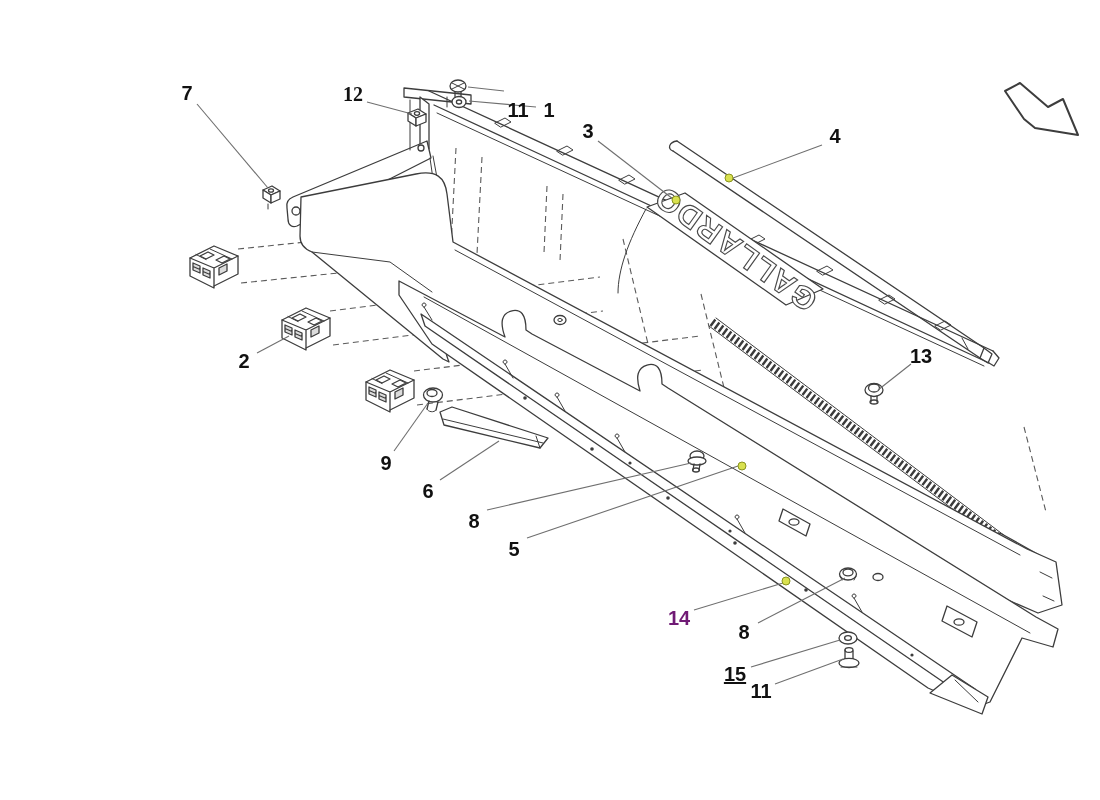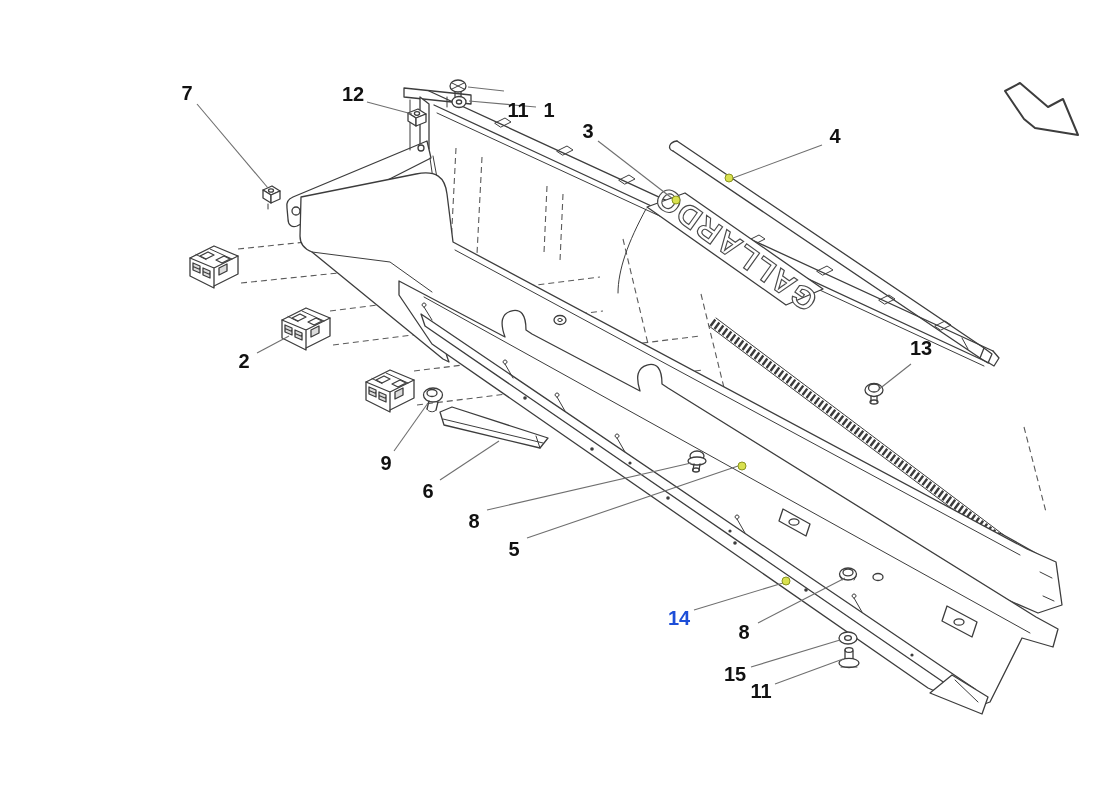--- a/index.html
+++ b/index.html
@@ -264,20 +264,20 @@
       <div class="callout" style="left: 549px; top: 110px; color: rgb(17, 17, 17);">1</div>
       <div class="callout" style="left: 244px; top: 361px; color: rgb(17, 17, 17);">2</div>
       <div class="callout" style="left: 588px; top: 131px; color: rgb(17, 17, 17);">3</div>
       <div class="callout" style="left: 835px; top: 136px; color: rgb(17, 17, 17);">4</div>
       <div class="callout" style="left: 514px; top: 549px; color: rgb(17, 17, 17);">5</div>
       <div class="callout" style="left: 428px; top: 491px; color: rgb(17, 17, 17);">6</div>
       <div class="callout" style="left: 187px; top: 93px; color: rgb(17, 17, 17);">7</div>
       <div class="callout" style="left: 474px; top: 521px; color: rgb(17, 17, 17);">8</div>
       <div class="callout" style="left: 386px; top: 463px; color: rgb(17, 17, 17);">9</div>
       <div class="callout" style="left: 518px; top: 94px; color: rgb(17, 17, 17); margin-top: 16px;">11</div>
-      <div class="callout" style="left: 353px; top: 94px; color: rgb(17, 17, 17);">12</div>
-      <div class="callout" style="left: 921px; top: 348px; color: rgb(17, 17, 17);">13</div>
-      <div class="callout" style="left: 679px; top: 618px; color: #1d4ed8;">14</div>
-      <div class="callout" style="left: 735px; top: 674px; color: rgb(17, 17, 17);">15</div>
+      <div class="callout" style="left: 353px; top: 94px; color: rgb(17, 17, 17); font-family: Liberation Serif, serif;">12</div>
+      <div class="callout" style="left: 921px; top: 356px; color: rgb(17, 17, 17);">13</div>
+      <div class="callout" style="left: 679px; top: 618px; color: #701a75;">14</div>
+      <div class="callout" style="left: 735px; top: 674px; color: rgb(17, 17, 17); text-decoration: underline;">15</div>
       <div class="callout" style="left: 761px; top: 691px; color: rgb(17, 17, 17);">11</div>
       <div class="callout" style="left: 744px; top: 632px; color: rgb(17, 17, 17);">8</div>
     </div>
 </div>
 
 </body></html>

